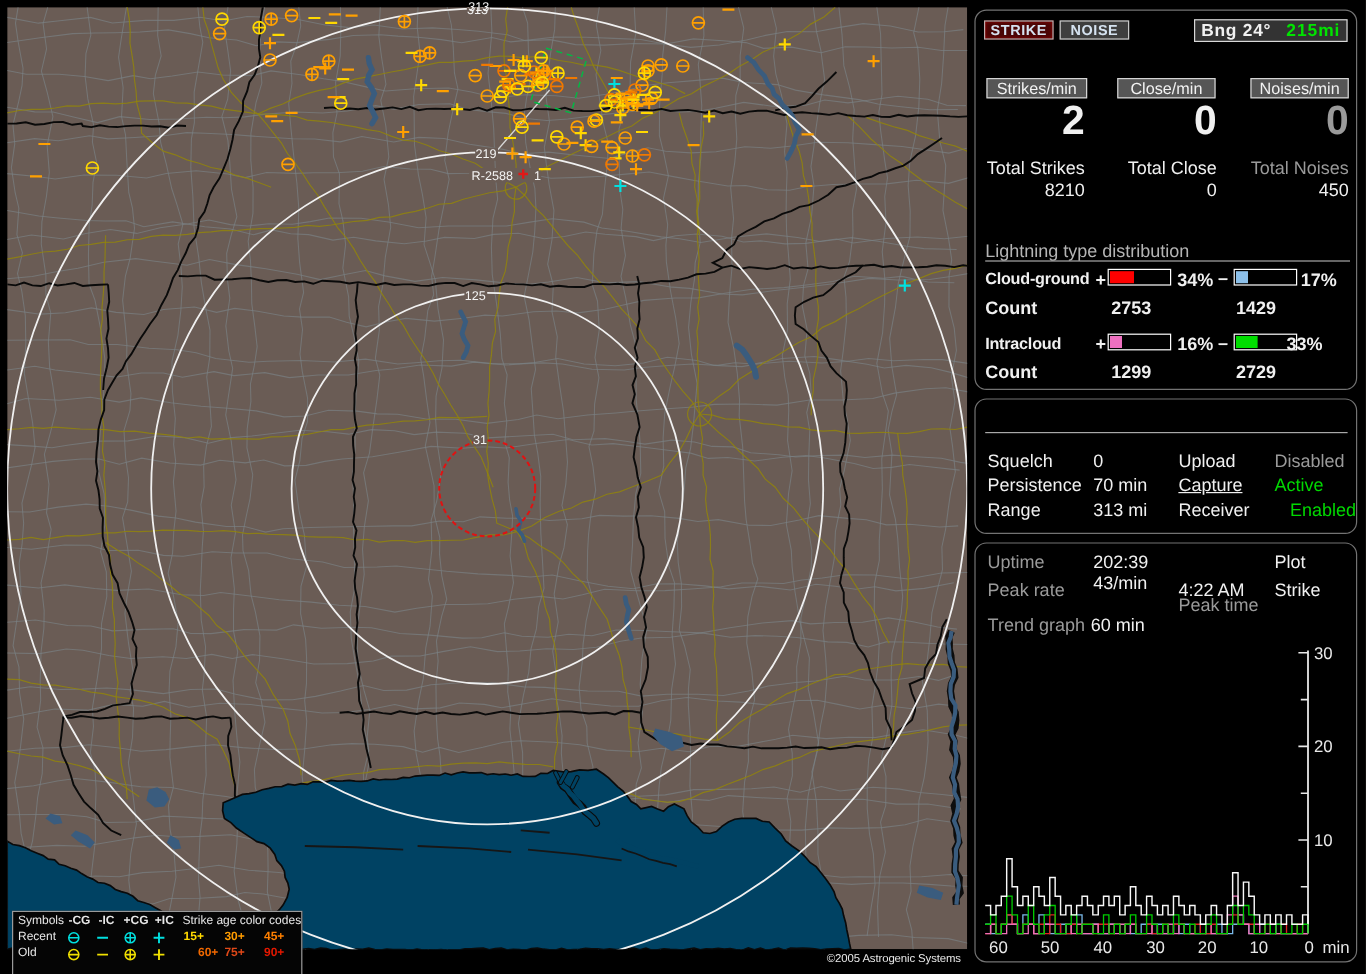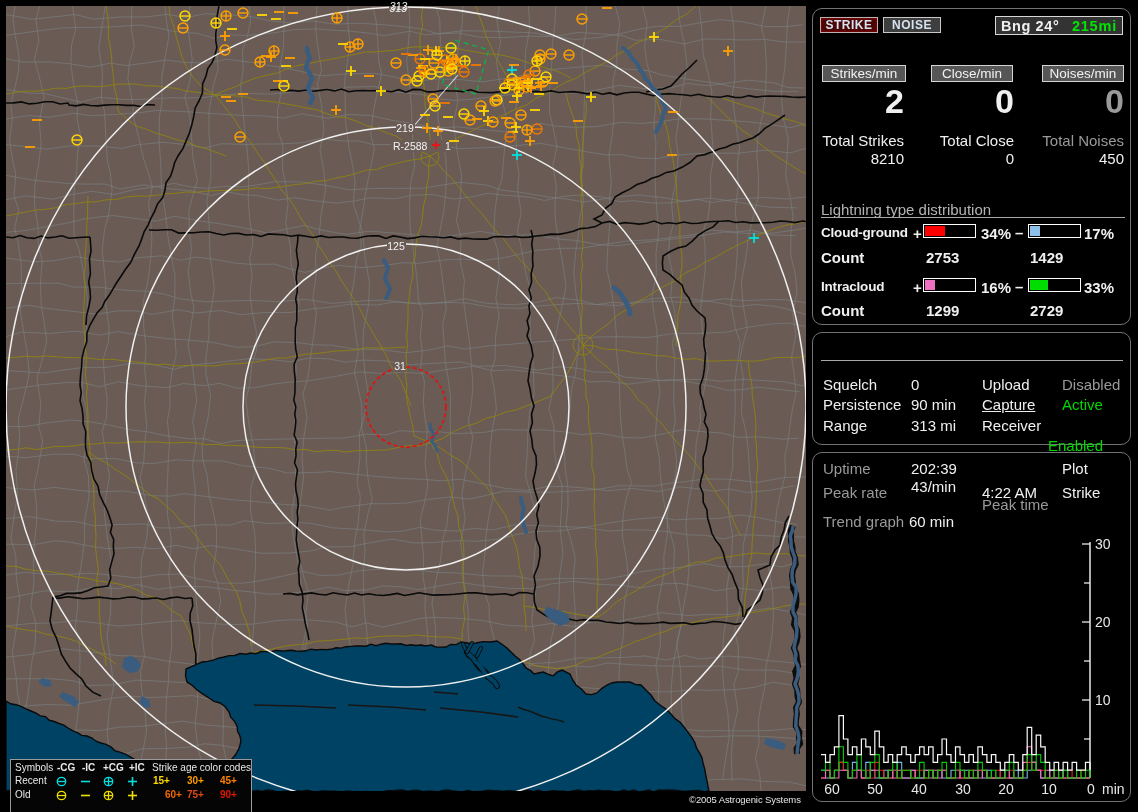--- a/index.html
+++ b/index.html
@@ -535,40 +535,40 @@
   <div class="lbl b" style="left:8px;top:270px;font-size:13.5px;letter-spacing:-0.2px;">Intracloud</div>
   <div class="lbl b" style="left:100px;top:270px;">+</div>
   <div class="bar" style="left:110px;top:269px;">
       <i style="width:10px;background:#ee70c0;"></i>
     </div>
   <div class="lbl b" style="left:168px;top:270px;">16%</div>
   <div class="lbl b" style="left:202px;top:269px;">–</div>
   <div class="bar" style="left:215px;top:269px;">
       <i style="width:18px;background:#00dd00;"></i>
     </div>
-  <div class="lbl b" style="left:271px;top:270px;">33%</div>
+  <div class="lbl b" style="left:259px;top:270px;">33%</div>
   <div class="lbl b" style="left:8px;top:293px;">Count</div>
   <div class="lbl b" style="left:113px;top:293px;">1299</div>
   <div class="lbl b" style="left:217px;top:293px;">2729</div>
 </div>
 
 <div class="panel" id="p2">
   <div class="abs" style="left:8px;top:27px;width:302px;height:1px;background:#a8a8a8;"></div>
   <div class="lbl" style="left:10px;top:43px;">Squelch</div>
   <div class="lbl" style="left:98px;top:43px;">0</div>
   <div class="lbl" style="left:169px;top:43px;">Upload</div>
   <div class="lbl gy" style="left:249px;top:43px;">Disabled</div>
   <div class="lbl" style="left:10px;top:63px;">Persistence</div>
-  <div class="lbl" style="left:98px;top:63px;">90 min</div>
+  <div class="lbl" style="left:98px;top:63px;">70 min</div>
   <div class="lbl" style="left:169px;top:63px;text-decoration:underline;">Capture</div>
   <div class="lbl gn" style="left:249px;top:63px;">Active</div>
   <div class="lbl" style="left:10px;top:84px;">Range</div>
   <div class="lbl" style="left:98px;top:84px;">313 mi</div>
   <div class="lbl" style="left:169px;top:84px;">Receiver</div>
-  <div class="lbl gn" style="left:235px;top:84px;margin-top:20px;">Enabled</div>
+  <div class="lbl gn" style="left:262px;top:84px;">Enabled</div>
 </div>
 
 <div class="panel" id="p3">
   <div class="lbl gy" style="left:10px;top:7px;">Uptime</div>
   <div class="lbl" style="left:98px;top:7px;">202:39</div>
   <div class="lbl gy" style="left:169px;top:7px;margin-top:36px;">Peak time</div>
   <div class="lbl" style="left:249px;top:7px;">Plot</div>
   <div class="lbl gy" style="left:10px;top:31px;">Peak rate</div>
   <div class="lbl" style="left:98px;top:25px;">43/min</div>
   <div class="lbl" style="left:169px;top:31px;">4:22 AM</div>

